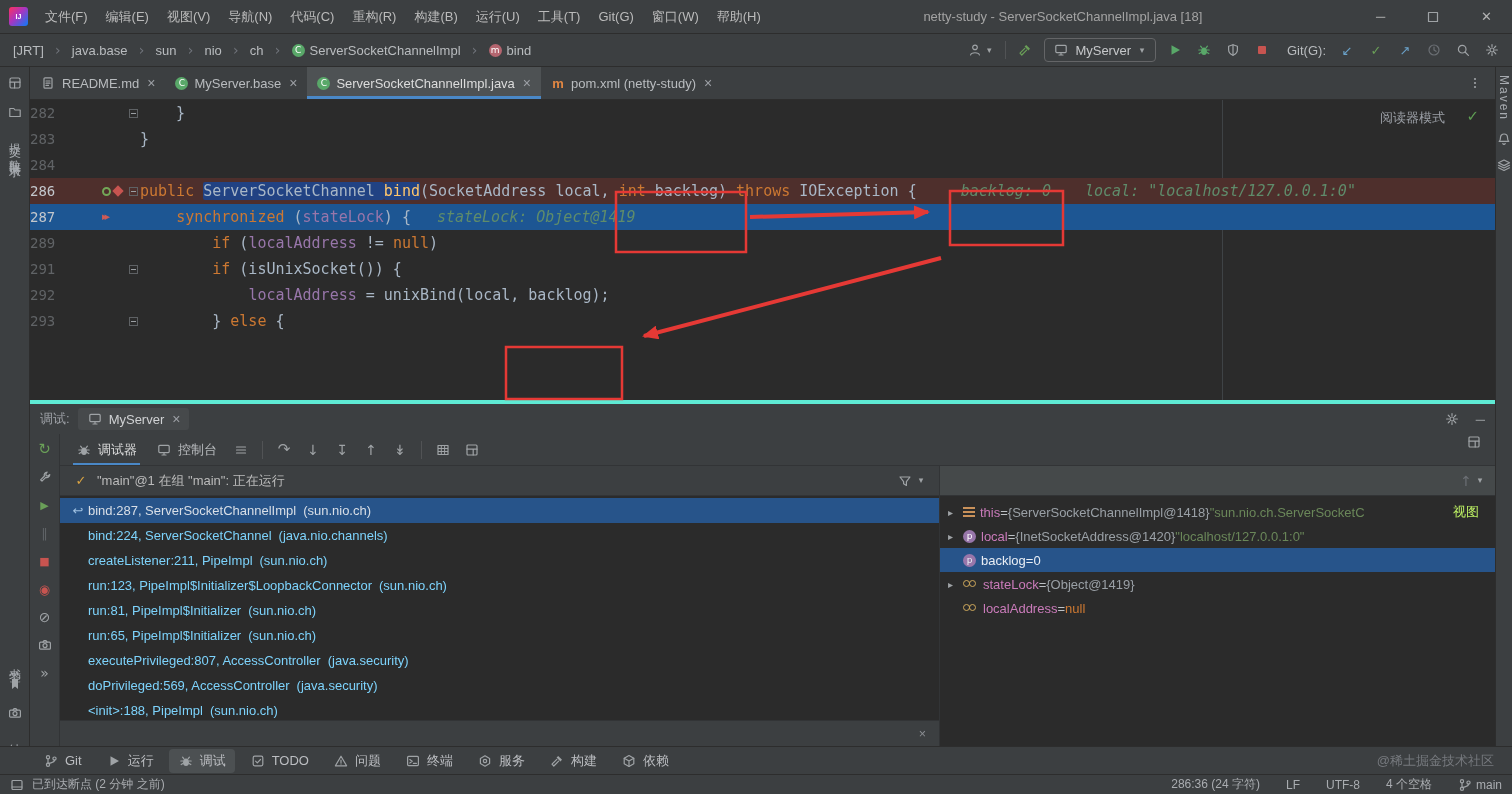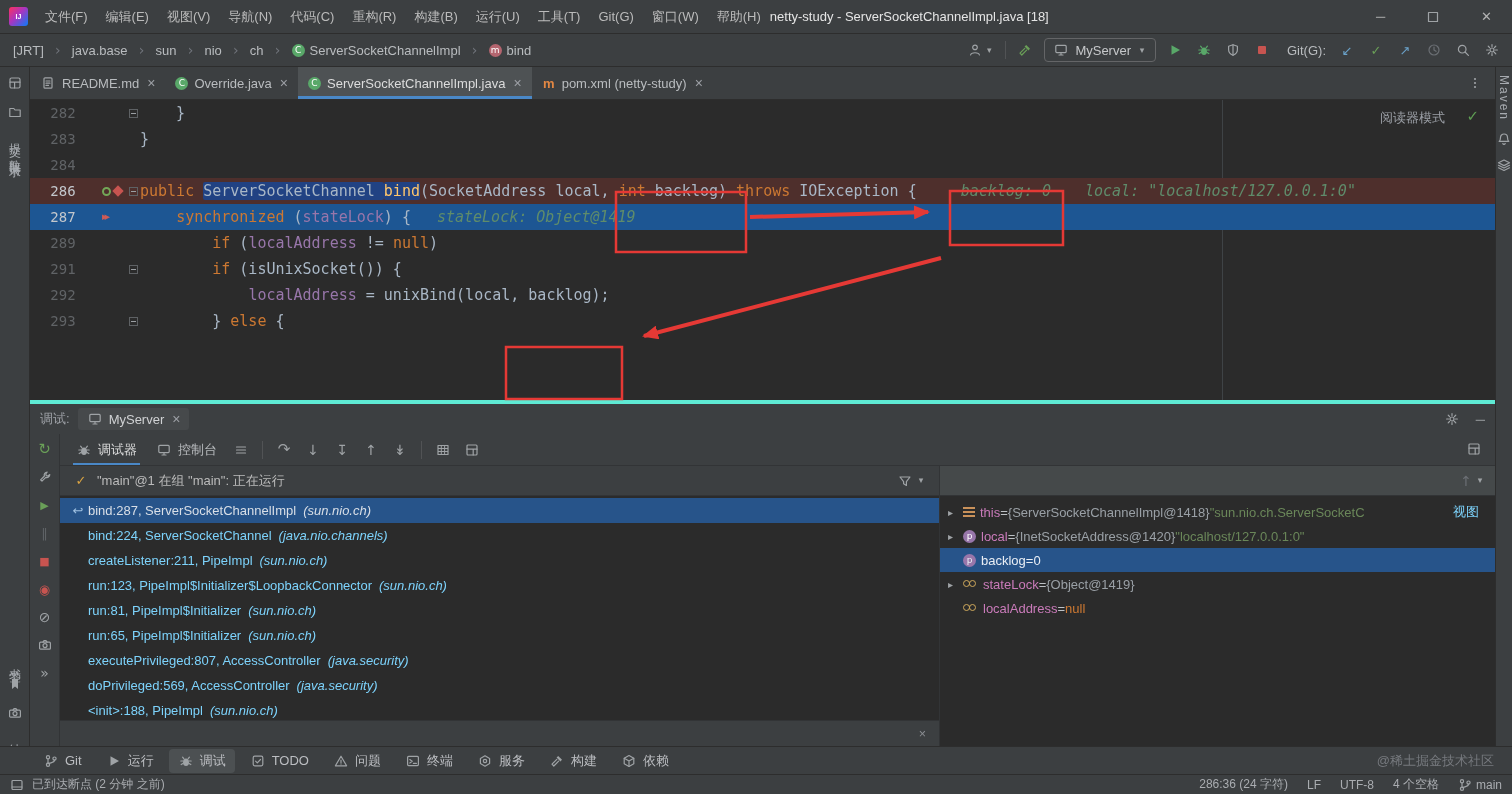--- a/index.html
+++ b/index.html
@@ -13,21 +13,21 @@
 .tiny{width:10px;font-size:9px}
 .c-green{color:#59a869}.c-dgreen{color:#6a9f58}.c-red{color:#c75450}.c-blue{color:#6aa1c8}
 .c-orange{color:#d9a343}.c-dim{color:#6b6f74}
 .vsep{width:1px;height:18px;background:#515355;flex:none}
 
 .titlebar{height:34px;background:#3c3f41;display:flex;align-items:center;flex:none;border-bottom:1px solid #2d2d2d}
 .logo{width:19px;height:19px;border-radius:3px;margin:0 8px 0 9px;flex:none;
   background:linear-gradient(135deg,#fe315d 0%,#aa35c0 45%,#087cfa 100%);
   display:flex;align-items:center;justify-content:center;color:#fff;font-size:7px;font-weight:bold}
 .menu-item{padding:0 9px;height:100%;display:flex;align-items:center;color:#bbb;cursor:default}
-.win-title{flex:1;text-align:left;color:#e5e5e5;white-space:nowrap;overflow:hidden}
+.win-title{flex:1;text-align:center;color:#a3a3a3;white-space:nowrap;overflow:hidden}
 .win-btn{padding:0 20px;color:#b3b3b3;height:100%;display:flex;align-items:center}
 
 .navbar{height:33px;background:#3c3f41;border-bottom:1px solid #2d2d2d;display:flex;align-items:center;
   padding:0 10px;flex:none;gap:2px}
 .crumbs{display:flex;align-items:center;gap:3px;white-space:nowrap}
 .crumb{display:flex;align-items:center;gap:5px;color:#b9bcbf;padding:2px 3px}
 .badge{width:13px;height:13px;border-radius:50%;font-size:9px;display:inline-flex;align-items:center;
   justify-content:center;color:#fff;flex:none;font-family:"DejaVu Sans",sans-serif}
 .mvicon{color:#e28743;font-weight:bold;font-size:13px;width:14px;display:inline-flex;justify-content:center}
 .nav-right{margin-left:auto;display:flex;align-items:center;gap:9px}
@@ -52,21 +52,21 @@
 .kebab{margin-left:auto;display:flex;align-items:center;padding:0 12px}
 
 .editor{position:relative;height:300px;background:#2b2b2b;overflow:hidden;flex:none;
   font-family:"DejaVu Sans Mono","Liberation Mono",monospace;font-size:15px}
 .indent-guide{position:absolute;left:1192px;top:0;bottom:0;width:1px;background:#3f4346}
 .reader{position:absolute;top:9px;right:50px;color:#9da1a8;font-family:"Liberation Sans","DejaVu Sans",sans-serif;font-size:13px}
 .inspect-check{position:absolute;top:7px;right:16px;color:#5f9e54;font-family:"DejaVu Sans",sans-serif}
 .code-line{height:26px;line-height:26px;display:flex;white-space:pre;position:relative}
 .bg-break{background:#4e2f2c}
 .bg-current{background:#1d5693}
-.ln{width:70px;flex:none;text-align:center;color:#606366;font-size:14px;padding-right:4px}
+.ln{width:70px;flex:none;text-align:left;color:#606366;font-size:14px;padding-right:4px}
 .ln-hl{color:#c3c7cc}
 .gut{width:26px;flex:none;display:flex;align-items:center;padding-left:2px}
 .foldc{width:14px;flex:none;display:flex;align-items:center;justify-content:center}
 .fold-box{width:9px;height:9px;border:1px solid #5e6164;position:relative;display:inline-block;background:#2b2b2b}
 .fold-box::after{content:"";position:absolute;left:1px;right:1px;top:3px;height:1px;background:#9b9fa3}
 .bg-break .fold-box,.bg-current .fold-box{background:transparent}
 .bp-ring{width:9px;height:9px;border:2px solid #73a757;border-radius:50%;display:inline-block;flex:none}
 .bp-diamond{width:8px;height:8px;background:#c75450;display:inline-block;transform:rotate(45deg);margin-left:3px;flex:none}
 .chev-red{color:#cf5b56;font-size:11px;letter-spacing:-3px;font-family:"DejaVu Sans",sans-serif}
 .code{flex:1;white-space:pre;overflow:hidden}
@@ -78,67 +78,67 @@
 .debug{height:346px;background:#3c3f41;border-top:4px solid #5eead4;display:flex;flex-direction:column;flex:none}
 .debug-header{height:30px;display:flex;align-items:center;gap:8px;padding:0 10px;flex:none}
 .debug-title{color:#9da0a6}
 .dtab{display:flex;align-items:center;gap:6px;background:#46494b;padding:3px 9px;border-radius:3px;color:#d0d2d4}
 .debug-header .right{margin-left:auto;display:flex;gap:16px;align-items:center}
 .debug-body{flex:1;display:flex;min-height:0}
 .dstrip{width:30px;border-right:1px solid #323436;display:flex;flex-direction:column;align-items:center;
   padding-top:5px;gap:8px;flex:none}
 .dstrip .icon{width:20px;height:20px;font-size:14px}
 .dmain{flex:1;display:flex;flex-direction:column;min-width:0}
-.dtoolbar{height:32px;display:flex;align-items:center;gap:13px;padding:0 13px;border-bottom:1px solid #323436;flex:none}
+.dtoolbar{height:32px;display:flex;gap:13px;padding:0 13px;border-bottom:1px solid #323436;flex:none}
 .dtab2{display:flex;align-items:center;gap:6px;height:100%;padding:0 3px;color:#b9bcbf;position:relative}
 .dtab2.active{color:#dcdcdc}
 .dtab2.active::after{content:"";position:absolute;left:0;right:0;bottom:0;height:2px;background:#4a88c7}
 .dtoolbar .right{margin-left:auto}
 .dcontent{flex:1;display:flex;min-height:0}
 .frames{width:880px;flex:none;display:flex;flex-direction:column;border-right:1px solid #323436;min-width:0}
 .thread-row{height:30px;display:flex;align-items:center;gap:8px;padding:0 13px;border-bottom:1px solid #323436;flex:none}
 .thread-row .right{margin-left:auto;display:flex;align-items:center;gap:3px}
 .frames-list{flex:1;background:#2b2b2b;overflow:hidden;padding-top:2px}
 .frame{height:25px;display:flex;align-items:center;padding:0 10px;color:#7dd3fc;white-space:nowrap}
 .frame .frame-ic{width:18px;flex:none;display:inline-flex}
-.frame .pkg{font-style:italic;margin-left:7px}
+.frame .pkg{margin-left:7px}
 .frame.selected{background:#27548a;color:#d9dfe7}
 .frames-hint{height:26px;display:flex;align-items:center;gap:8px;padding:0 13px;color:#8a8d92;
   border-top:1px solid #323436;font-size:12.5px;flex:none}
 .frames-hint .right{margin-left:auto}
 .vars{flex:1;display:flex;flex-direction:column;background:#2b2b2b;min-width:0}
 .eval-row{height:30px;background:#45494a;border-bottom:1px solid #323436;display:flex;align-items:center;
   gap:6px;padding:0 10px;color:#75797e;flex:none}
 .eval-row .right{margin-left:auto;display:flex;gap:4px}
 .vars-list{flex:1;padding-top:4px;overflow:hidden}
 .var-row{height:24px;display:flex;align-items:center;padding:0 8px;white-space:nowrap}
 .var-row.selected{background:#27548a}
 .var-chev{width:15px;color:#9fa3a6;font-size:10px;flex:none;font-family:"DejaVu Sans",sans-serif}
 .var-name{color:#ca7bba;margin-left:5px}
 .var-eq{color:#bdc1c5}
 .var-ref{color:#9aa0a6}
 .var-str{color:#6a8759}
 .var-num{color:#6897bb}
 .var-null{color:#cc7832}
 .var-row.selected span{color:#e9eef5}
-.view-link{margin-left:auto;color:#7dd3fc;padding-right:8px}
+.view-link{margin-left:auto;color:#bef264;padding-right:8px}
 .obj-icon{width:12px;height:10px;flex:none;background:repeating-linear-gradient(#c9915a 0 2px,transparent 2px 4px)}
 .ficon{display:inline-block;width:15px;height:9px;position:relative;flex:none}
 .ficon i{position:absolute;width:7px;height:7px;border:1.5px solid #cfa95c;border-radius:50%;top:0}
 .ficon i:first-child{left:0}.ficon i:last-child{left:6px}
 
 .bottombar{height:28px;background:#3c3f41;border-top:1px solid #2d2d2d;display:flex;align-items:center;
   padding:0 10px 0 34px;gap:6px;flex:none}
 .btool{display:flex;align-items:center;gap:6px;padding:3px 9px;border-radius:4px;color:#bcbec2}
 .btool.active{background:#4c5052}
 .watermark{margin-left:auto;color:#76797e;padding-right:8px}
 .statusbar{height:20px;background:#3c3f41;border-top:1px solid #2d2d2d;display:flex;align-items:center;
   gap:8px;padding:0 10px;font-size:12px;color:#a9acb0;flex:none}
 .statusbar .icon{width:14px;height:14px;font-size:11px}
-.status-right{margin-left:auto;display:flex;gap:19px;align-items:center}
+.status-right{margin-left:auto;display:flex;gap:26px;align-items:center}
 .sitem{display:inline-flex;align-items:center;gap:4px}
 
 #annot{position:absolute;inset:0;width:1512px;height:794px;pointer-events:none;z-index:100}
 </style>
 </head>
 <body>
 
 <div class="app">
 
   <div class="titlebar">
@@ -341,21 +341,21 @@
                 <svg width="14" height="14" viewBox="0 0 14 14">
                   <rect x="3" y="1.8" width="8" height="10.4" rx="1" stroke="currentColor" fill="none" stroke-width="1.2" stroke-linecap="round" stroke-linejoin="round"></rect>
                   <path d="M5 5h4M5 7.2h4M5 9.4h2.5" stroke="currentColor" fill="none" stroke-width="1.2" stroke-linecap="round" stroke-linejoin="round"></path>
                 </svg>
               </span>
               <span>README.md</span>
               <span class="tab-close">×</span>
             </div>
             <div class="tab">
               <span class="badge" style="background: rgb(89, 168, 105);">C</span>
-              <span>Override.java</span>
+              <span>MyServer.base</span>
               <span class="tab-close">×</span>
             </div>
             <div class="tab active">
               <span class="badge" style="background: rgb(89, 168, 105);">C</span>
               <span>ServerSocketChannelImpl.java</span>
               <span class="tab-close">×</span>
             </div>
             <div class="tab">
               <span class="mvicon">m</span>
               <span>pom.xml (netty-study)</span>

